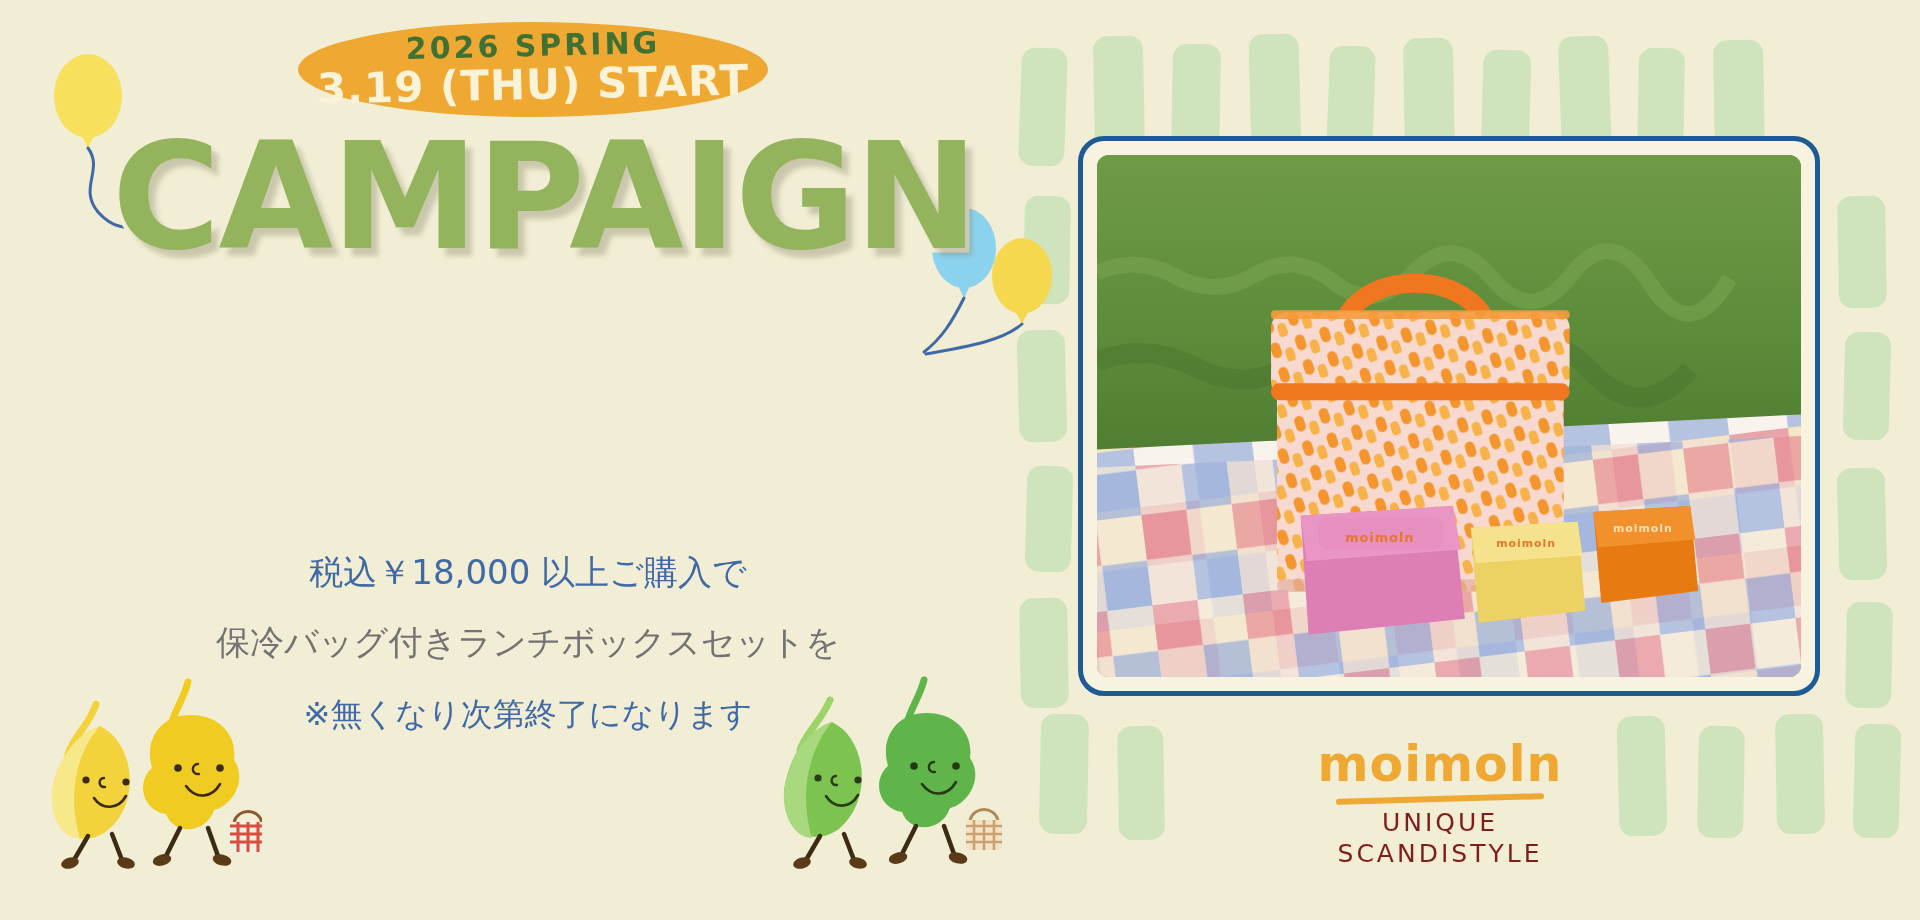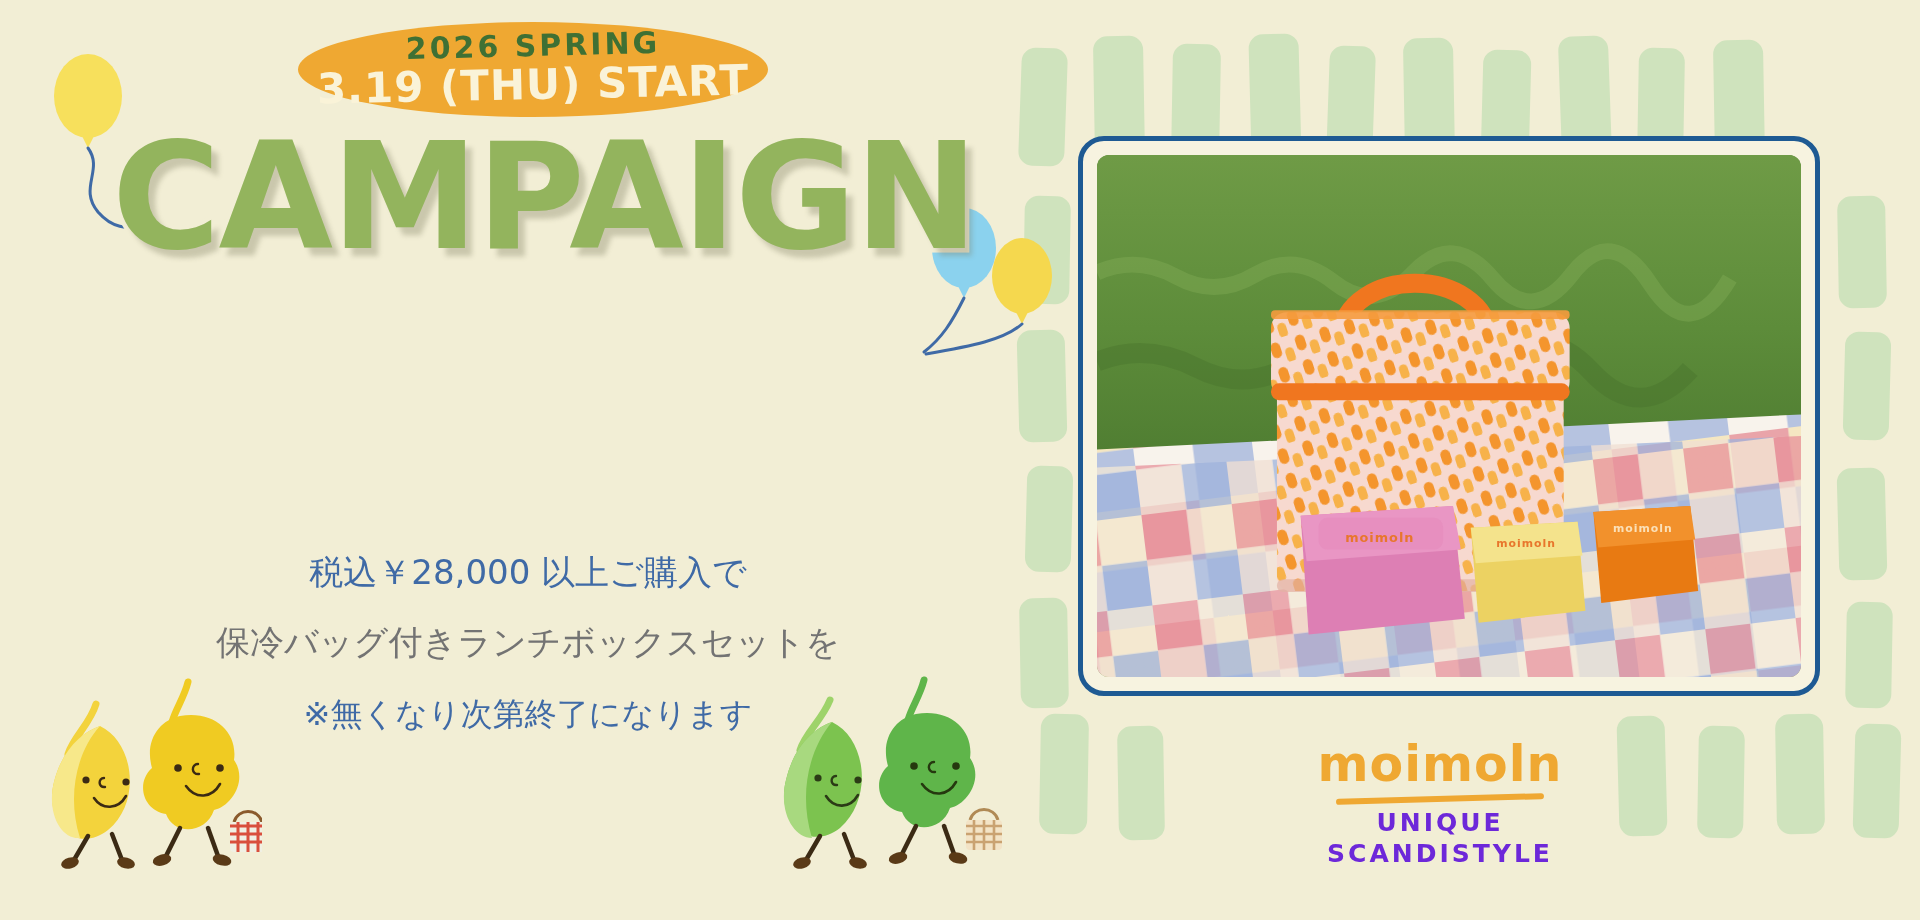--- a/index.html
+++ b/index.html
@@ -140,23 +140,23 @@
   }
   .logo-rule {
     width:208px; height:6px;
     background:#efa832;
     border-radius:4px;
     margin:7px auto 6px;
     transform:rotate(-1.6deg);
   }
   .logo-sub {
     font-family:"DejaVu Sans", sans-serif;
-    font-weight:700;
+    font-weight:400;
     font-size:25px;
-    color:#6d28d9;
+    color:#7f1d1d;
     letter-spacing:3px;
     line-height:1.22;
   }
 </style>
 </head>
 <body>
 
 <div class="brush-layer">
 
   <div class="stroke" style="left:1020px;top:48px;width:46px;height:118px;transform:rotate(2deg);"></div>
@@ -206,21 +206,21 @@
 <div class="badge">
   <div class="badge-season">2026 SPRING</div>
   <div class="badge-date">3.19 (THU) START</div>
 </div>
 
 <div class="headline">
   <div class="headline-line l2">CAMPAIGN</div>
 </div>
 
 <div class="copy">
-  <div class="copy-line">税込￥28,000 以上ご購入で</div>
+  <div class="copy-line">税込￥18,000 以上ご購入で</div>
   <div class="copy-line accent">保冷バッグ付きランチボックスセットを</div>
   <div class="copy-note">※無くなり次第終了になります</div>
 </div>
 
 <svg class="mascot-svg" style="left:38px;top:690px;" width="120" height="180" viewBox="0 0 120 180">
   <path d="M58 14 C 52 34, 36 46, 30 64" stroke="#f3d33c" stroke-width="7" fill="none" stroke-linecap="round"></path>
   <path d="M62 36 C 96 52, 104 112, 70 140 C 36 166, 6 130, 16 92 C 24 60, 44 42, 62 36 Z" fill="#f3d33c"></path>
   <path d="M62 36 C 40 60, 28 104, 42 148 C 24 150, 8 124, 16 92 C 24 60, 44 42, 62 36 Z" fill="#f7e88a"></path>
   <circle cx="48" cy="90" r="3.6" fill="#3b2a14"></circle>
   <circle cx="88" cy="92" r="3.6" fill="#3b2a14"></circle>

